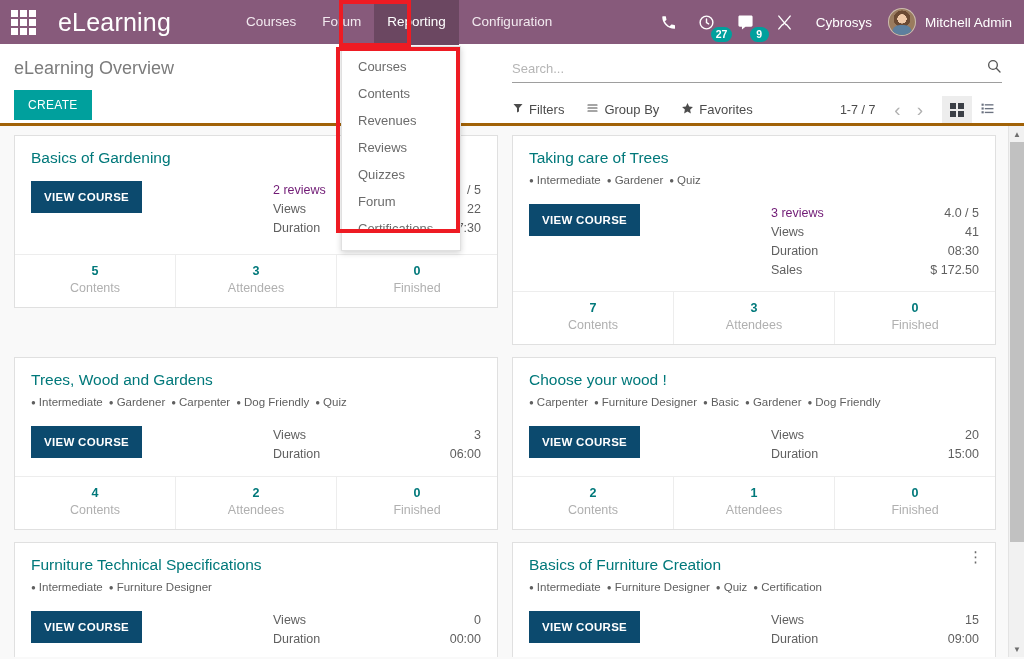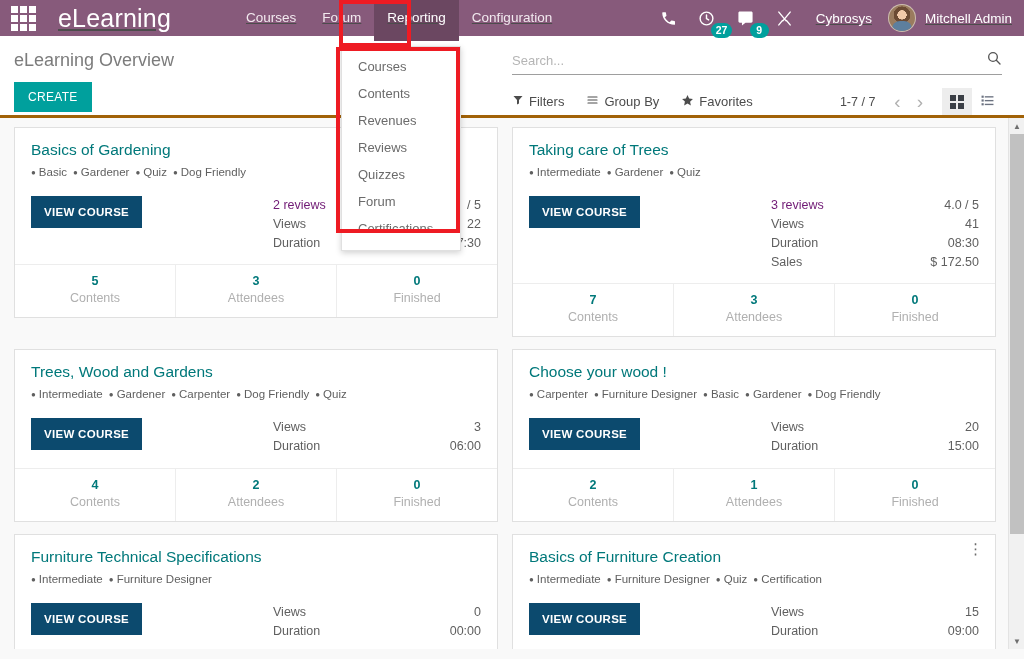--- a/index.html
+++ b/index.html
@@ -6,28 +6,27 @@
   html, body {
     width: 1024px; height: 659px;
     overflow: hidden;
     font-family: "Liberation Sans", sans-serif;
     background: #f9f9f9;
     color: #4c4c4c;
   }
 
   
   .navbar {
-    height: 36px;
+    height: 44px;
     background: #875A7B;
     display: flex;
     align-items: center;
     padding: 0 12px 0 6px;
     position: relative;
     z-index: 60;
-    text-decoration: underline;
   }
   .apps-grid {
     width: 34px; height: 30px;
     display: grid;
     grid-template-columns: repeat(3, 7px);
     grid-template-rows: repeat(3, 7px);
     gap: 2px;
     justify-content: center;
     align-content: center;
     cursor: pointer;
@@ -426,21 +425,20 @@
 <div class="hl hl-nav"></div>
 <div class="hl hl-menu"></div>
 
 <div class="kanban-wrap">
   <div class="kanban" id="kanban-root">
       <div class="k-col">
     <div class="card">
 
       <div class="card-body">
         <div class="card-title">Basics of Gardening</div>
-        <div class="tags"><span class="tag">Basic</span><span class="tag">Gardener</span><span class="tag">Quiz</span><span class="tag">Dog Friendly</span></div>
         <div class="card-mid">
           <button class="btn-view">VIEW COURSE</button>
           <div class="stats">
                 <div class="stat-row">
        <span class="stat-key link">2 reviews</span>
        <span class="stat-val">/ 5</span>
      </div>
                 <div class="stat-row">
        <span class="stat-key">Views</span>
        <span class="stat-val">22</span>

